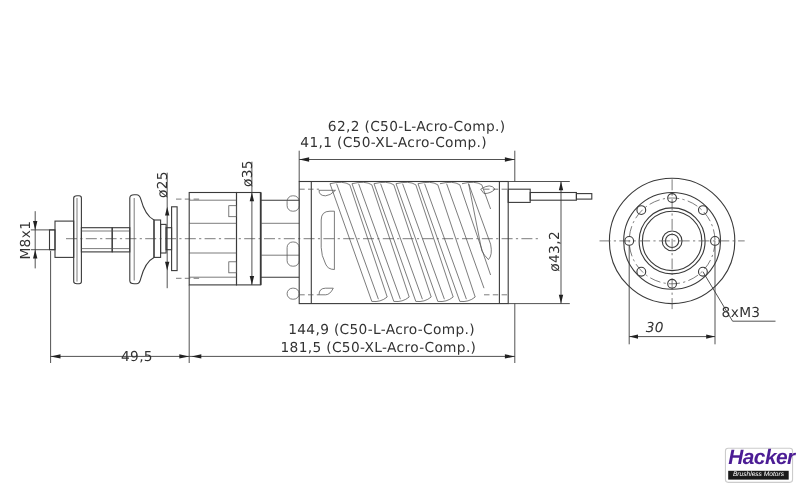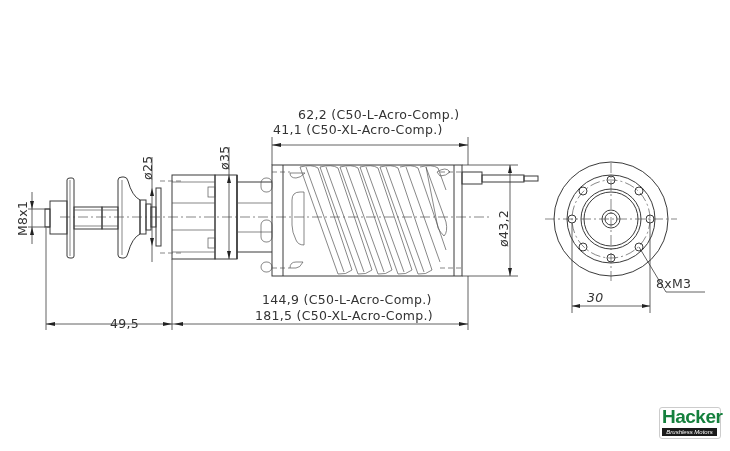--- a/index.html
+++ b/index.html
@@ -7,21 +7,21 @@
   #drawing { position:absolute; left:0; top:0; width:730px; height:451px; }
   .ln { stroke:#3a3a3a; stroke-width:1; fill:none; }
   .thin { stroke:#555; stroke-width:0.7; fill:none; }
   .cl { stroke:#555; stroke-width:0.7; fill:none; stroke-dasharray:10 3 2 3; }
   .hid { stroke:#555; stroke-width:0.7; fill:none; stroke-dasharray:5 3; }
   .dim { stroke:#3a3a3a; stroke-width:0.8; fill:none; }
   .arr { fill:#222; stroke:none; }
   .txt { position:absolute; font-family:"DejaVu Sans", sans-serif; font-size:12.5px; color:#333; white-space:nowrap; letter-spacing:0.3px; }
   .vtxt { position:absolute; font-family:"DejaVu Sans", sans-serif; font-size:12.5px; color:#333; white-space:nowrap; transform:rotate(-90deg); transform-origin:left top; letter-spacing:0.3px; }
   .logo { position:absolute; left:659px; top:407px; width:60px; height:30px; border:1px solid #ccc; border-radius:3px; background:#fff; }
-  .logo-main { position:absolute; left:2px; top:-2px; font-family:"Liberation Sans", sans-serif; font-weight:bold; font-size:19px; color:#15803d; letter-spacing:-0.5px; }
+  .logo-main { position:absolute; left:2px; top:-2px; font-family:"Liberation Sans", sans-serif; font-style:italic; font-weight:bold; font-size:19px; color:#4c1d95; letter-spacing:-0.5px; }
   .logo-sub { position:absolute; left:2px; top:20px; width:55px; height:8px; background:#1a1a1a; color:#fff; font-family:"Liberation Sans", sans-serif; font-style:italic; font-size:6px; line-height:8px; text-align:center; }
 </style>
 </head>
 <body>
 
 <svg id="drawing" viewBox="0 0 730 451" xmlns="http://www.w3.org/2000/svg">
 
   <line class="cl" x1="60" y1="217" x2="490" y2="217"></line>
 
   <g>

